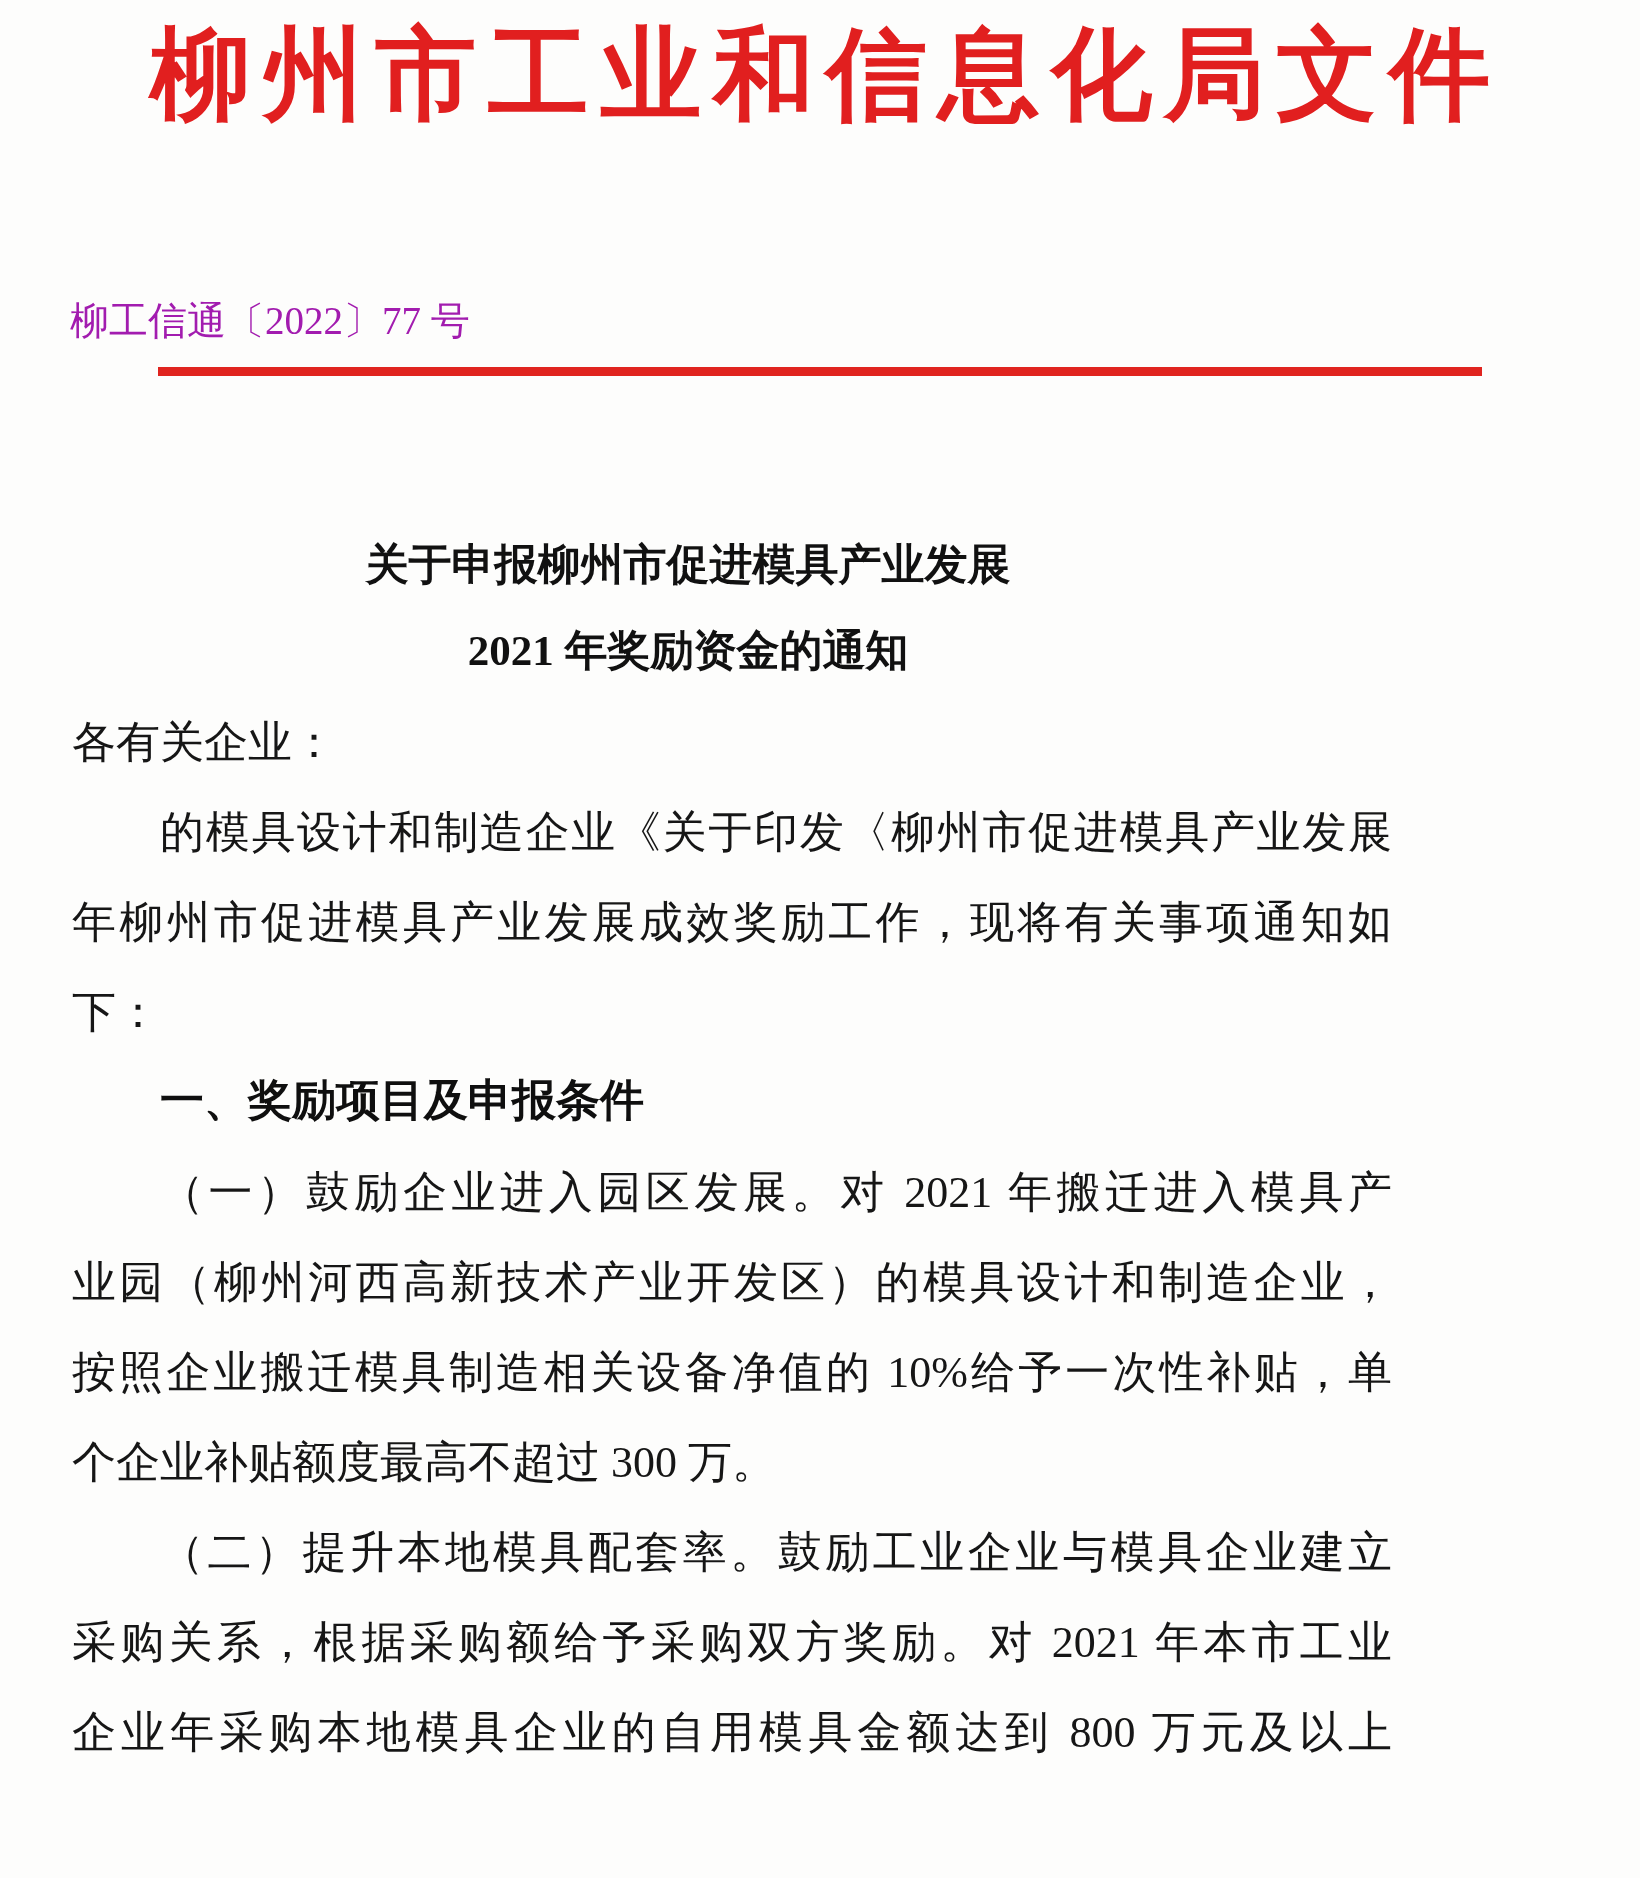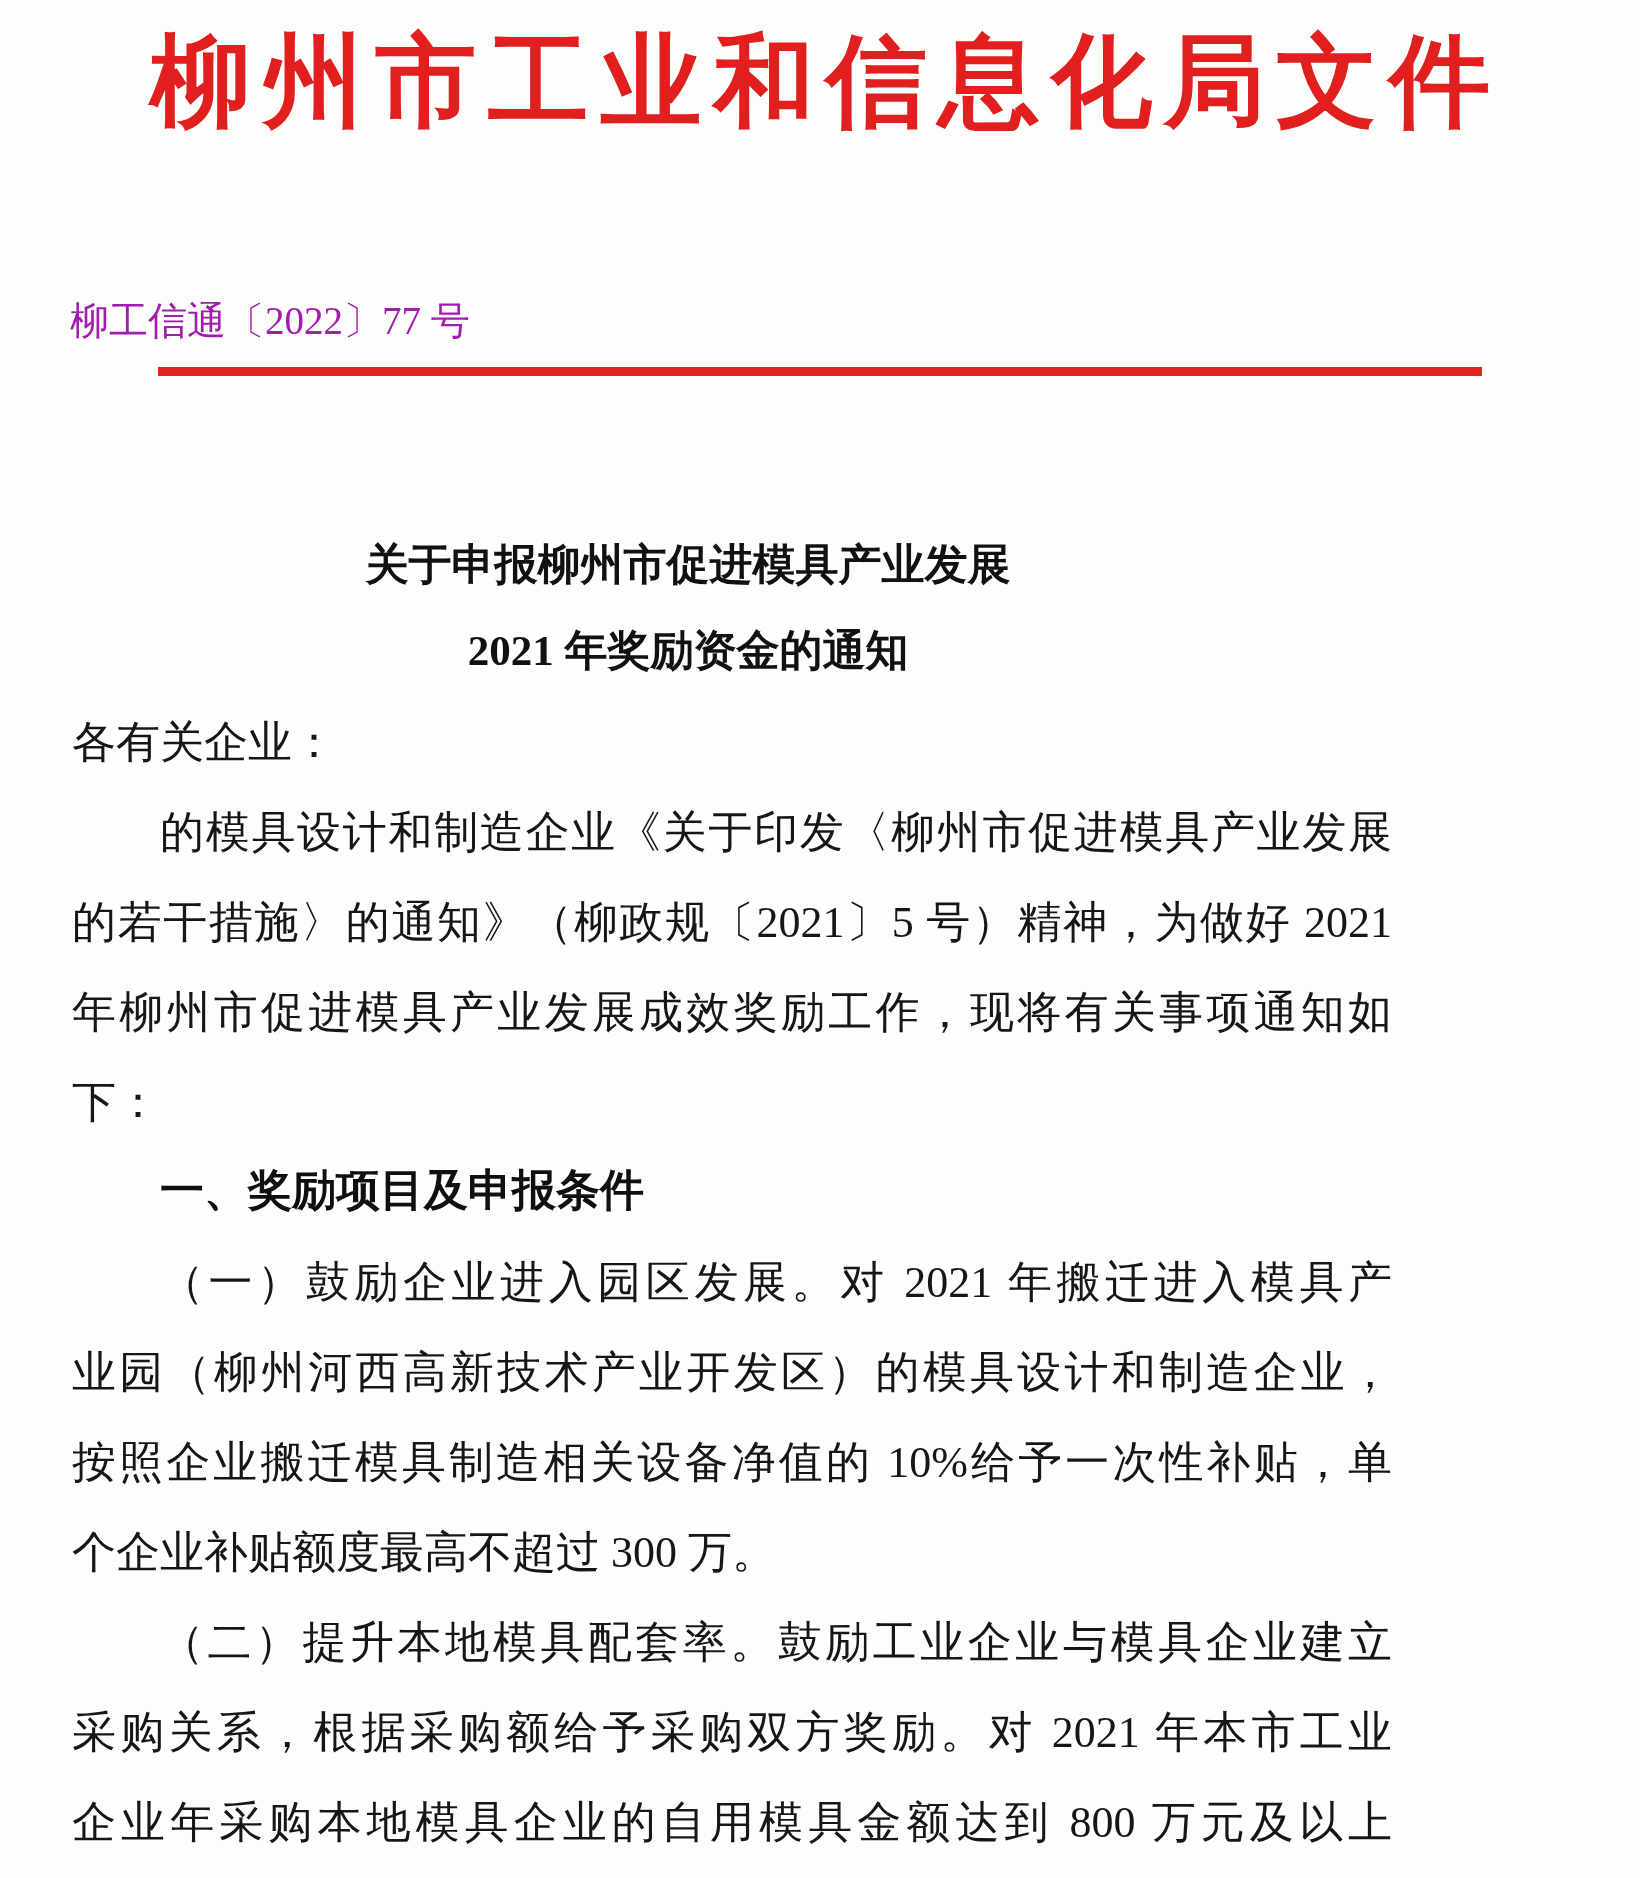--- a/index.html
+++ b/index.html
@@ -17,21 +17,21 @@
   }
 
   
   .agency-header {
     margin: 26px auto 0 auto;
     width: 1340px;
     font-size: 101px;
     line-height: 1.12;
     font-weight: bold;
     color: #e11f1f;
-    font-family: Liberation Serif, serif;
+    font-family: Liberation Mono, monospace;
     text-align: justify;
     text-align-last: justify;
     white-space: nowrap;
     letter-spacing: 0;
   }
 
   
   .doc-number {
     margin-top: 158px;
     width: 1320px;
@@ -102,21 +102,20 @@
   <div class="doc-title">
     <div class="title-line">关于申报柳州市促进模具产业发展</div>
     <div class="title-line">2021 年奖励资金的通知</div>
   </div>
 
   <div class="body-text">
 
     <span class="line">各有关企业：</span>
 
     <span class="line fill indent">的模具设计和制造企业《关于印发〈柳州市促进模具产业发展</span>
-    <span class="line fill">的若干措施〉的通知》（柳政规〔2021〕5 号）精神，为做好 2021</span>
     <span class="line fill">年柳州市促进模具产业发展成效奖励工作，现将有关事项通知如</span>
     <span class="line">下：</span>
 
     <span class="line heading indent">一、奖励项目及申报条件</span>
 
     <span class="line fill indent">（一）鼓励企业进入园区发展。对 2021 年搬迁进入模具产</span>
     <span class="line fill">业园（柳州河西高新技术产业开发区）的模具设计和制造企业，</span>
     <span class="line fill">按照企业搬迁模具制造相关设备净值的 10%给予一次性补贴，单</span>
     <span class="line">个企业补贴额度最高不超过 300 万。</span>
 

